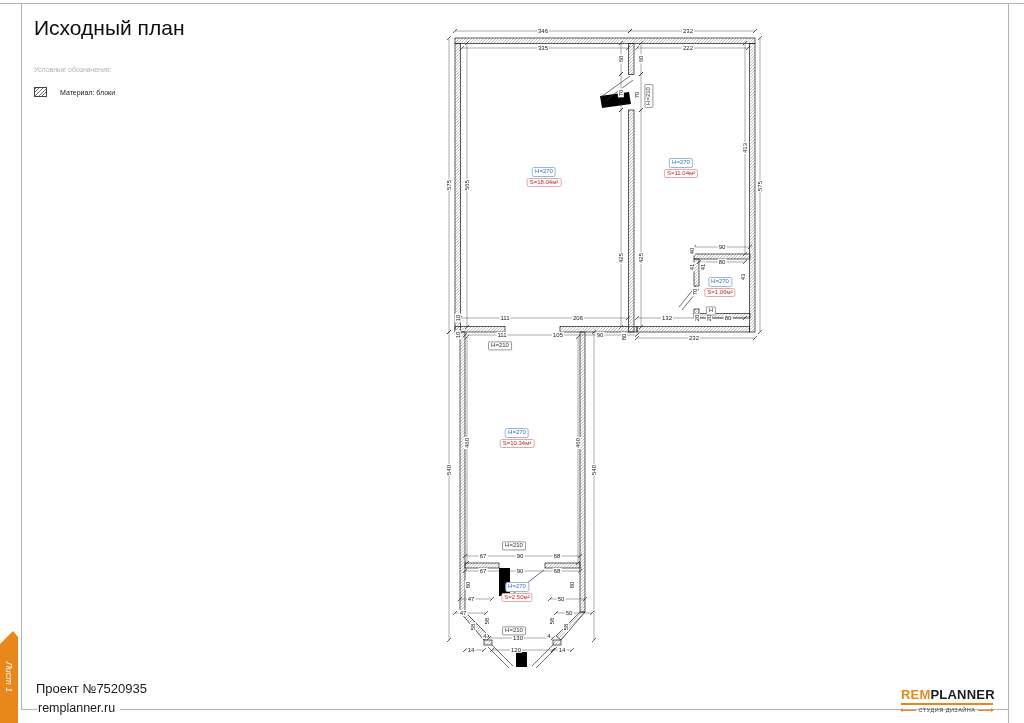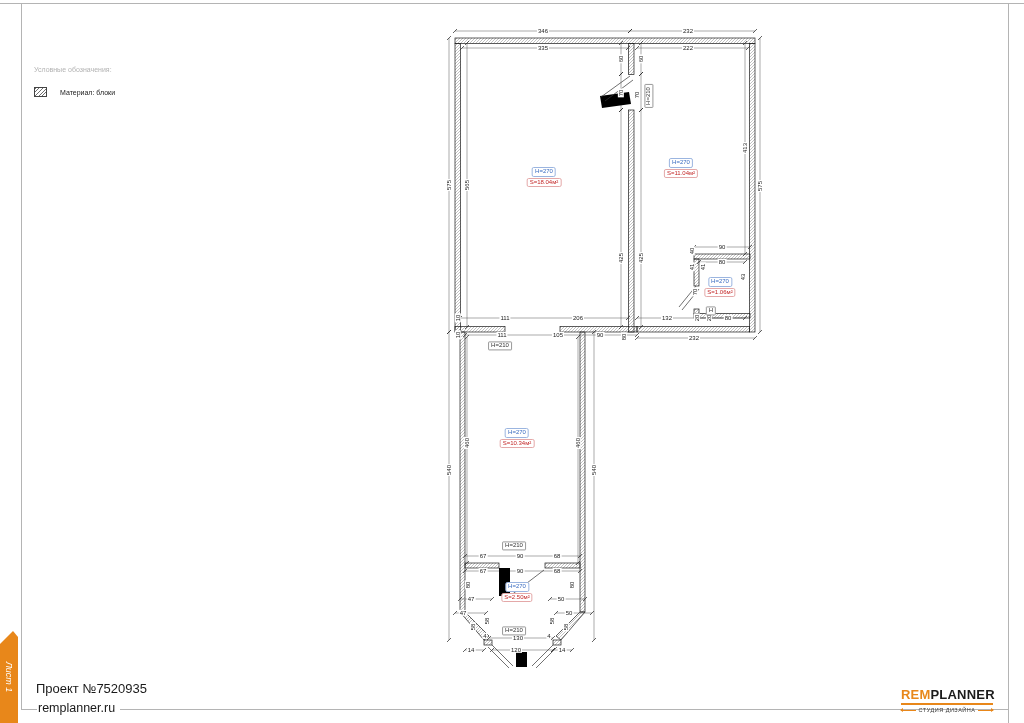--- a/index.html
+++ b/index.html
@@ -50,20 +50,21 @@
 </head>
 <body>
 
 <div class="sheet">
 
   <div class="bline" style="left:0;top:3px;width:1024px;height:1px;"></div>
   <div class="bline" style="left:21px;top:3px;width:1px;height:707px;"></div>
   <div class="bline" style="left:21px;top:709px;width:987px;height:1px;"></div>
   <div class="bline" style="left:1008px;top:3px;width:1px;height:720px;"></div>
 
+  <div class="title">Исходный план</div>
   <div class="legend-title">Условные обозначения:</div>
   <div class="legend-row">
     <span class="swatch"></span>
     <span class="legend-label">Материал: блоки</span>
   </div>
 
   <svg id="plan-svg" width="1024" height="723" viewBox="0 0 1024 723">
     <defs>
       <pattern id="hatch" width="3" height="3" patternUnits="userSpaceOnUse">
         <path d="M0 3 L3 0" stroke="#828282" stroke-width="0.5"></path>

